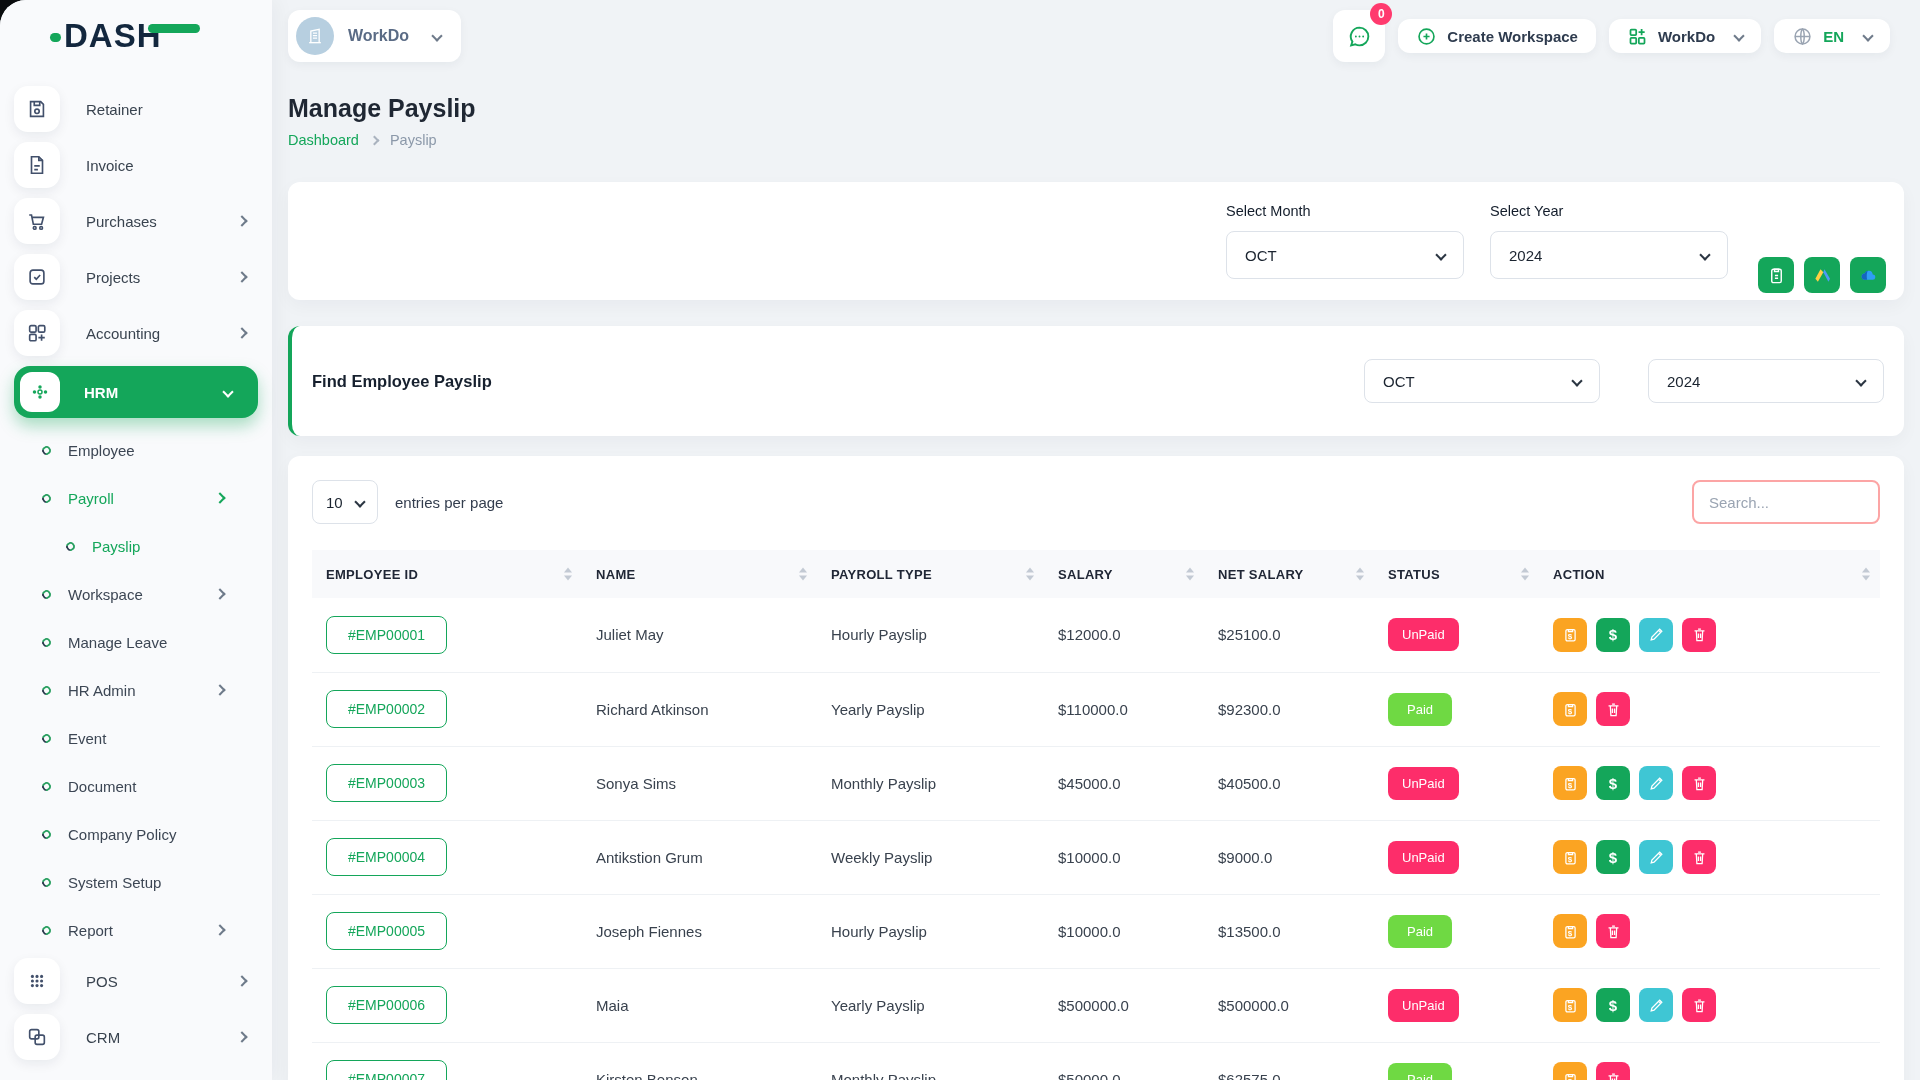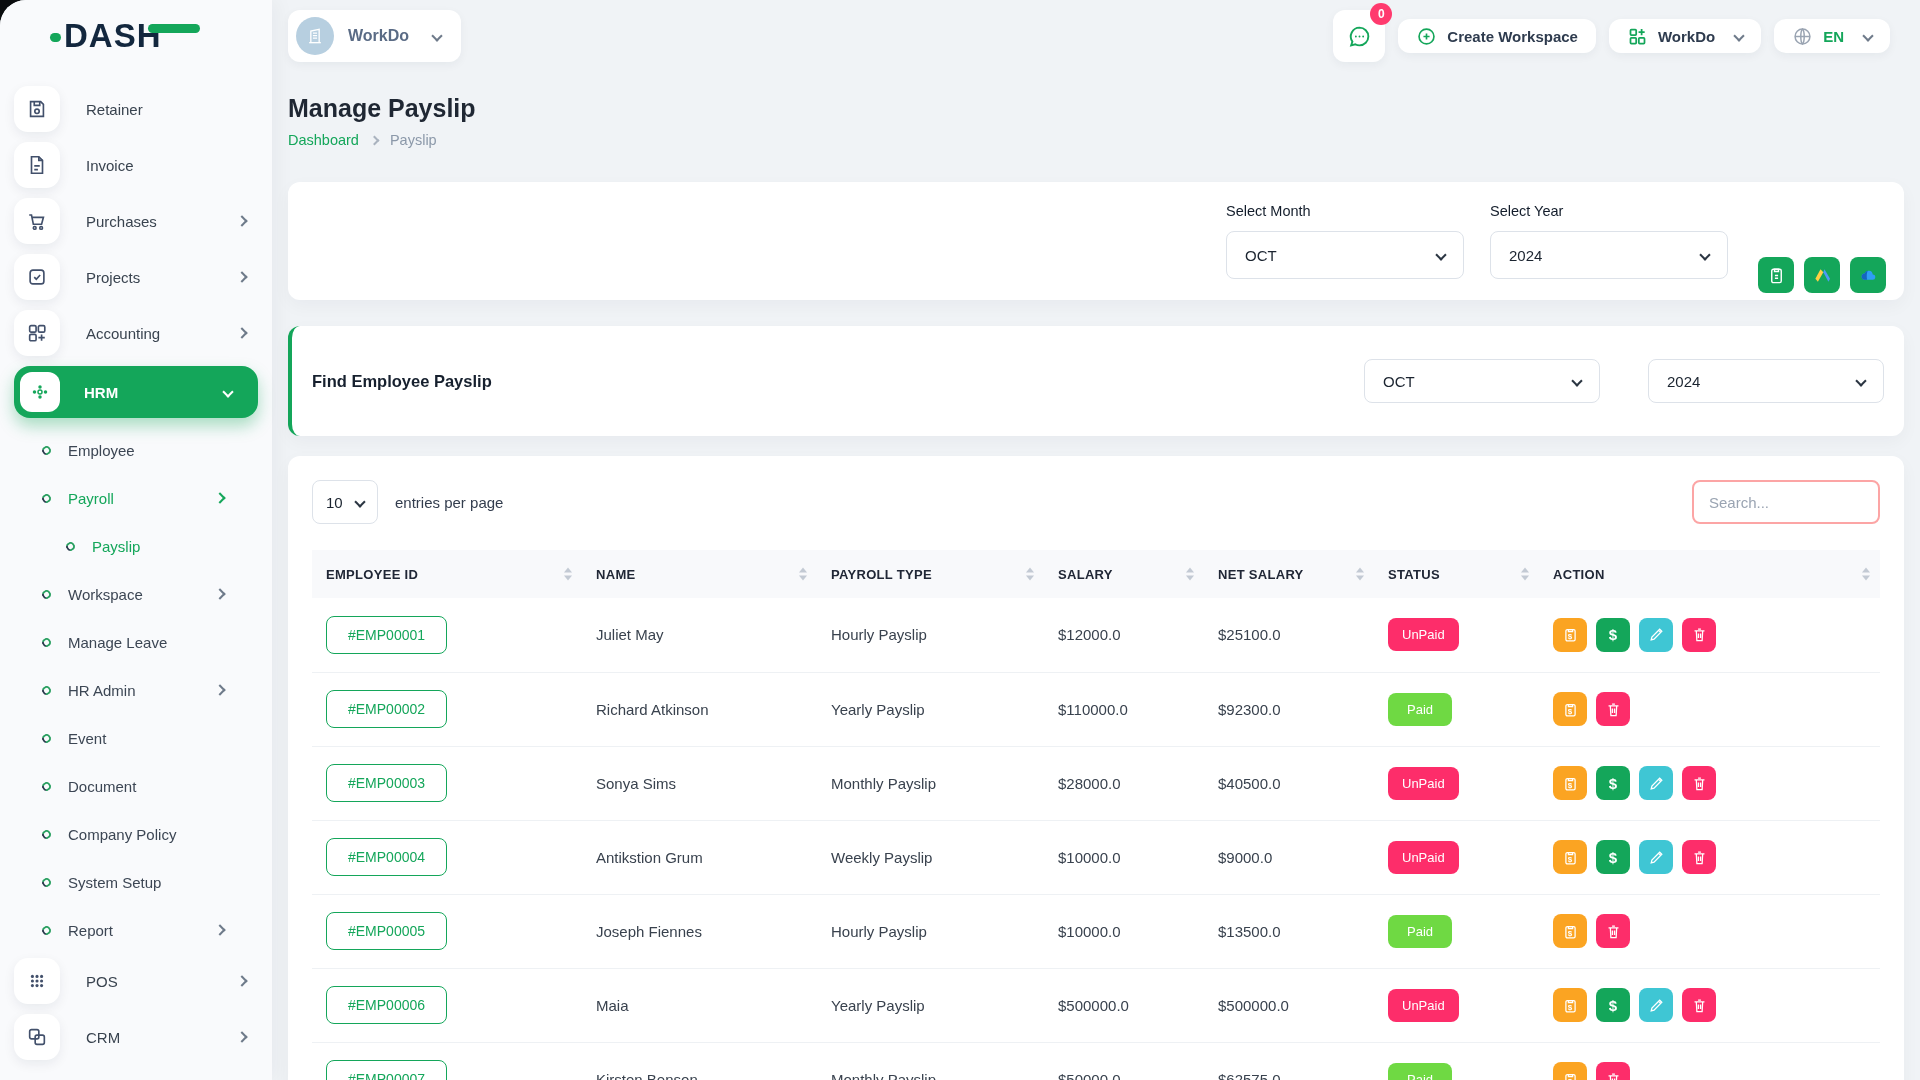--- a/index.html
+++ b/index.html
@@ -505,21 +505,21 @@
                       </svg>
                     </button>
               </div>
                 </td>
             </tr>
 
             <tr>
               <td><span class="id-badge">#EMP00003</span></td>
               <td>Sonya Sims</td>
               <td>Monthly Payslip</td>
-              <td>$28000.0</td>
+              <td>$45000.0</td>
               <td>$40500.0</td>
               <td><span class="status-badge unpaid">UnPaid</span></td>
               <td>
                   <div class="act">
                 <button class="act-btn orange">
                       <svg viewBox="0 0 24 24" fill="none" stroke="#fff" stroke-width="1.8">
                         <rect x="5.5" y="5" width="13" height="16" rx="2"></rect>
                         <path d="M9 5h6v3H9z"></path>
                       </svg>
                       <span class="clip-d">$</span>

